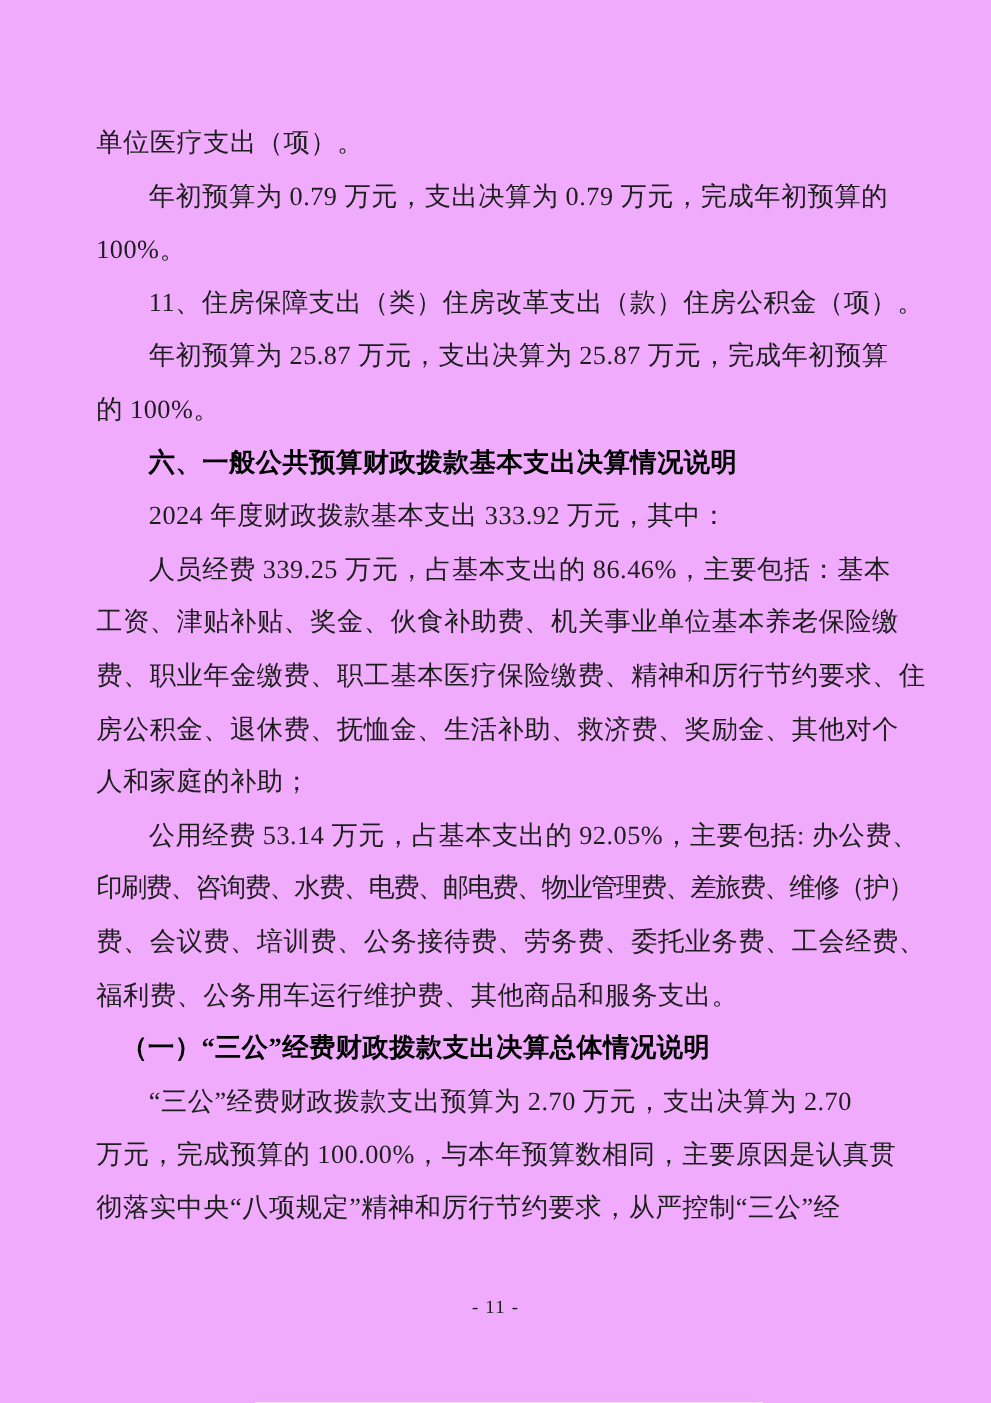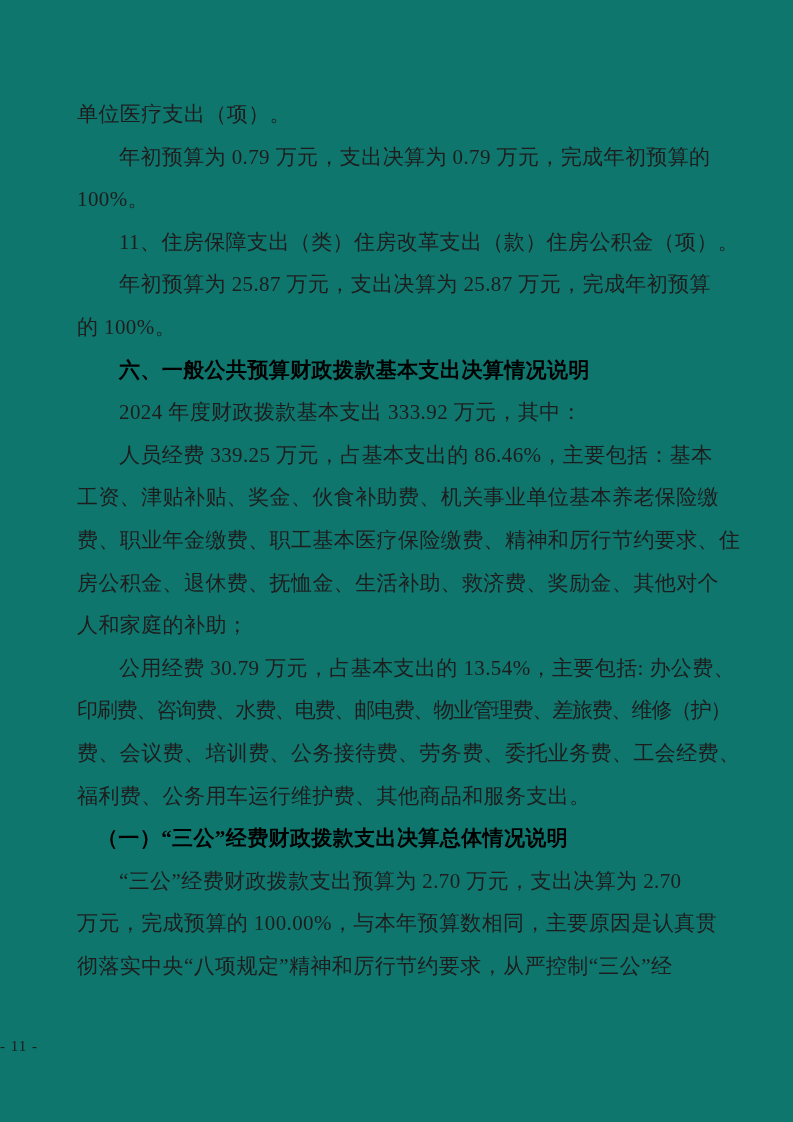--- a/index.html
+++ b/index.html
@@ -1,21 +1,21 @@
 <!DOCTYPE html>
 <html><head>
 <meta charset="utf-8">
 <style>
   * { margin: 0; padding: 0; box-sizing: border-box; }
   html, body { background: #ffffff; }
   .page {
     position: relative;
     width: 793px;
     height: 1122px;
-    background: #0f766e;
+    background: #f0abfc;
     overflow: hidden;
     font-family: "Liberation Serif", "DejaVu Serif", serif;
     color: #1d1d1d;
   }
   .content {
     position: absolute;
     top: 93px;
     left: 77px;
     width: 660px;
   }
@@ -32,21 +32,21 @@
   .bold {
     font-weight: 700;
     color: #000000;
   }
   .tight { letter-spacing: -1.2px; }
   .footer {
     position: absolute;
     top: 1034px;
     left: 0;
     width: 793px;
-    text-align: left;
+    text-align: center;
     font-size: 15px;
     line-height: 24px;
     letter-spacing: 1px;
     color: #1b1b1b;
   }
 </style>
 </head>
 <body>
 
 <div class="page">
@@ -57,21 +57,21 @@
     <div class="line indent">11、住房保障支出（类）住房改革支出（款）住房公积金（项）。</div>
     <div class="line indent">年初预算为 25.87 万元，支出决算为 25.87 万元，完成年初预算</div>
     <div class="line">的 100%。</div>
     <div class="line indent bold">六、一般公共预算财政拨款基本支出决算情况说明</div>
     <div class="line indent">2024 年度财政拨款基本支出 333.92 万元，其中：</div>
     <div class="line indent">人员经费 339.25 万元，占基本支出的 86.46%，主要包括：基本</div>
     <div class="line">工资、津贴补贴、奖金、伙食补助费、机关事业单位基本养老保险缴</div>
     <div class="line">费、职业年金缴费、职工基本医疗保险缴费、精神和厉行节约要求、住</div>
     <div class="line">房公积金、退休费、抚恤金、生活补助、救济费、奖励金、其他对个</div>
     <div class="line">人和家庭的补助；</div>
-    <div class="line indent">公用经费 30.79 万元，占基本支出的 13.54%，主要包括: 办公费、</div>
+    <div class="line indent">公用经费 53.14 万元，占基本支出的 92.05%，主要包括: 办公费、</div>
     <div class="line tight">印刷费、咨询费、水费、电费、邮电费、物业管理费、差旅费、维修（护）</div>
     <div class="line">费、会议费、培训费、公务接待费、劳务费、委托业务费、工会经费、</div>
     <div class="line">福利费、公务用车运行维护费、其他商品和服务支出。</div>
     <div class="line indent-small bold">（一）“三公”经费财政拨款支出决算总体情况说明</div>
     <div class="line indent">“三公”经费财政拨款支出预算为 2.70 万元，支出决算为 2.70</div>
     <div class="line">万元，完成预算的 100.00%，与本年预算数相同，主要原因是认真贯</div>
     <div class="line">彻落实中央“八项规定”精神和厉行节约要求，从严控制“三公”经</div>
   </div>
   <div class="footer">- 11 -</div>
 </div>

